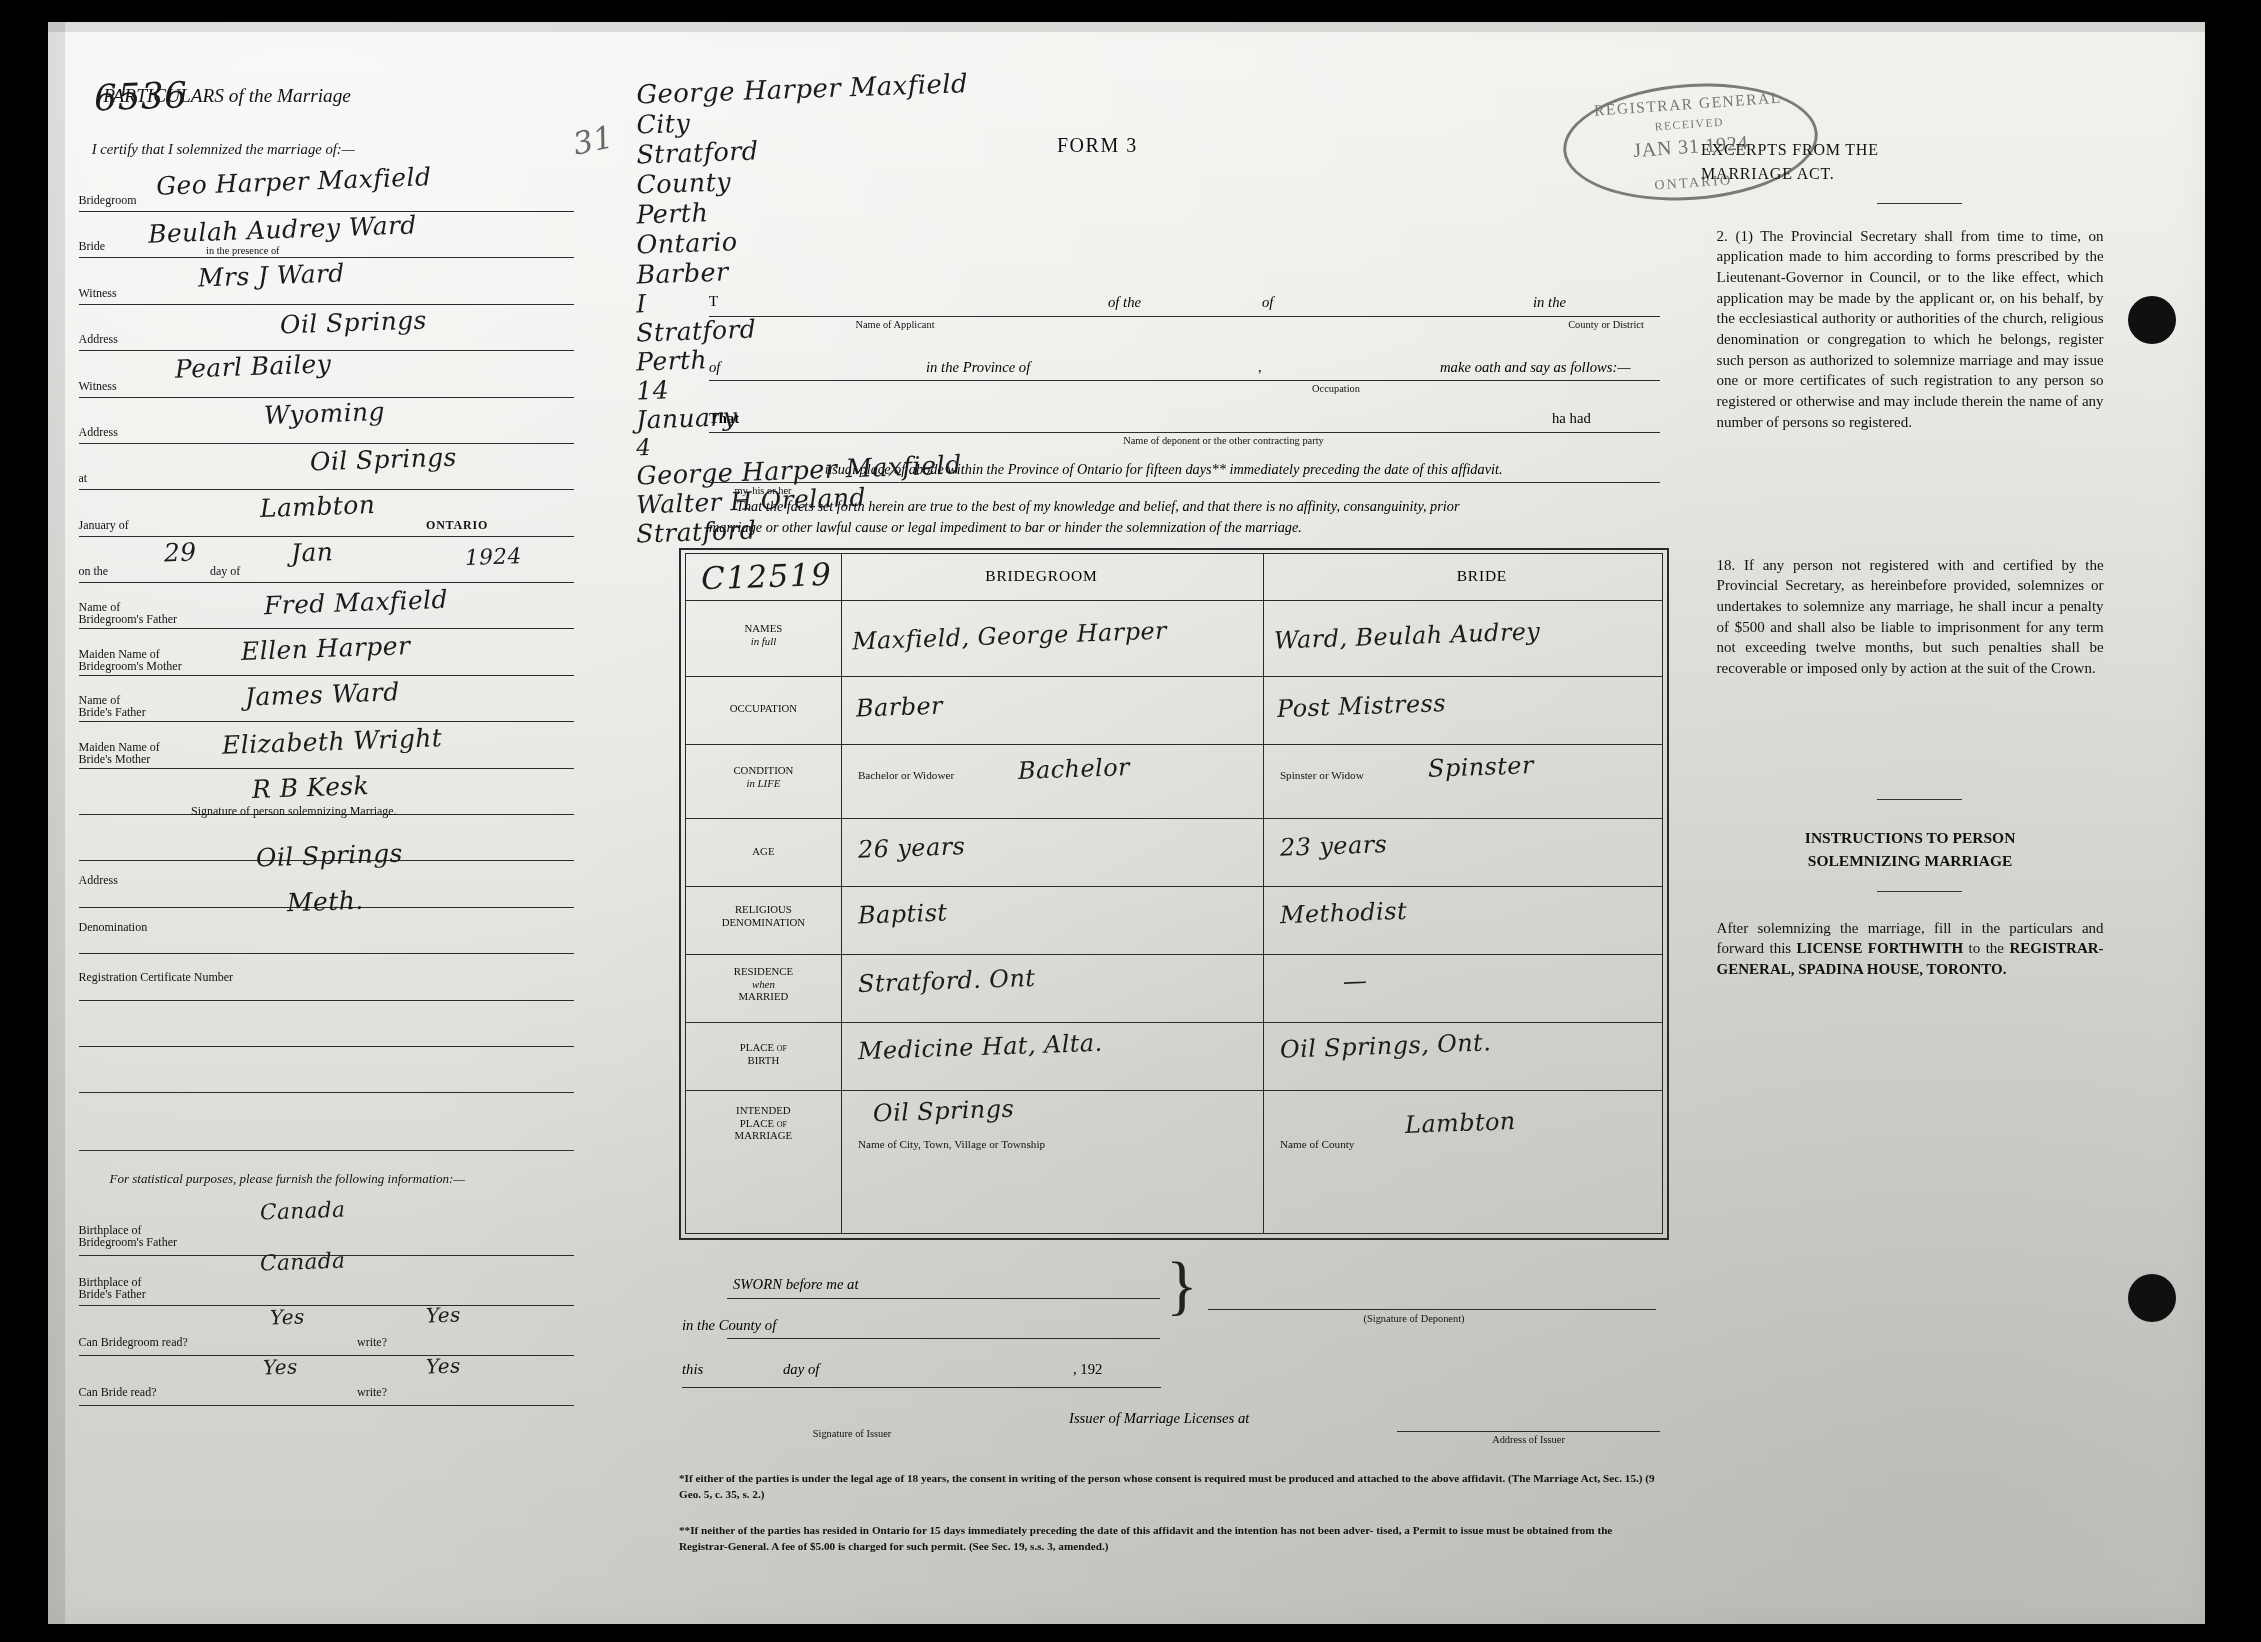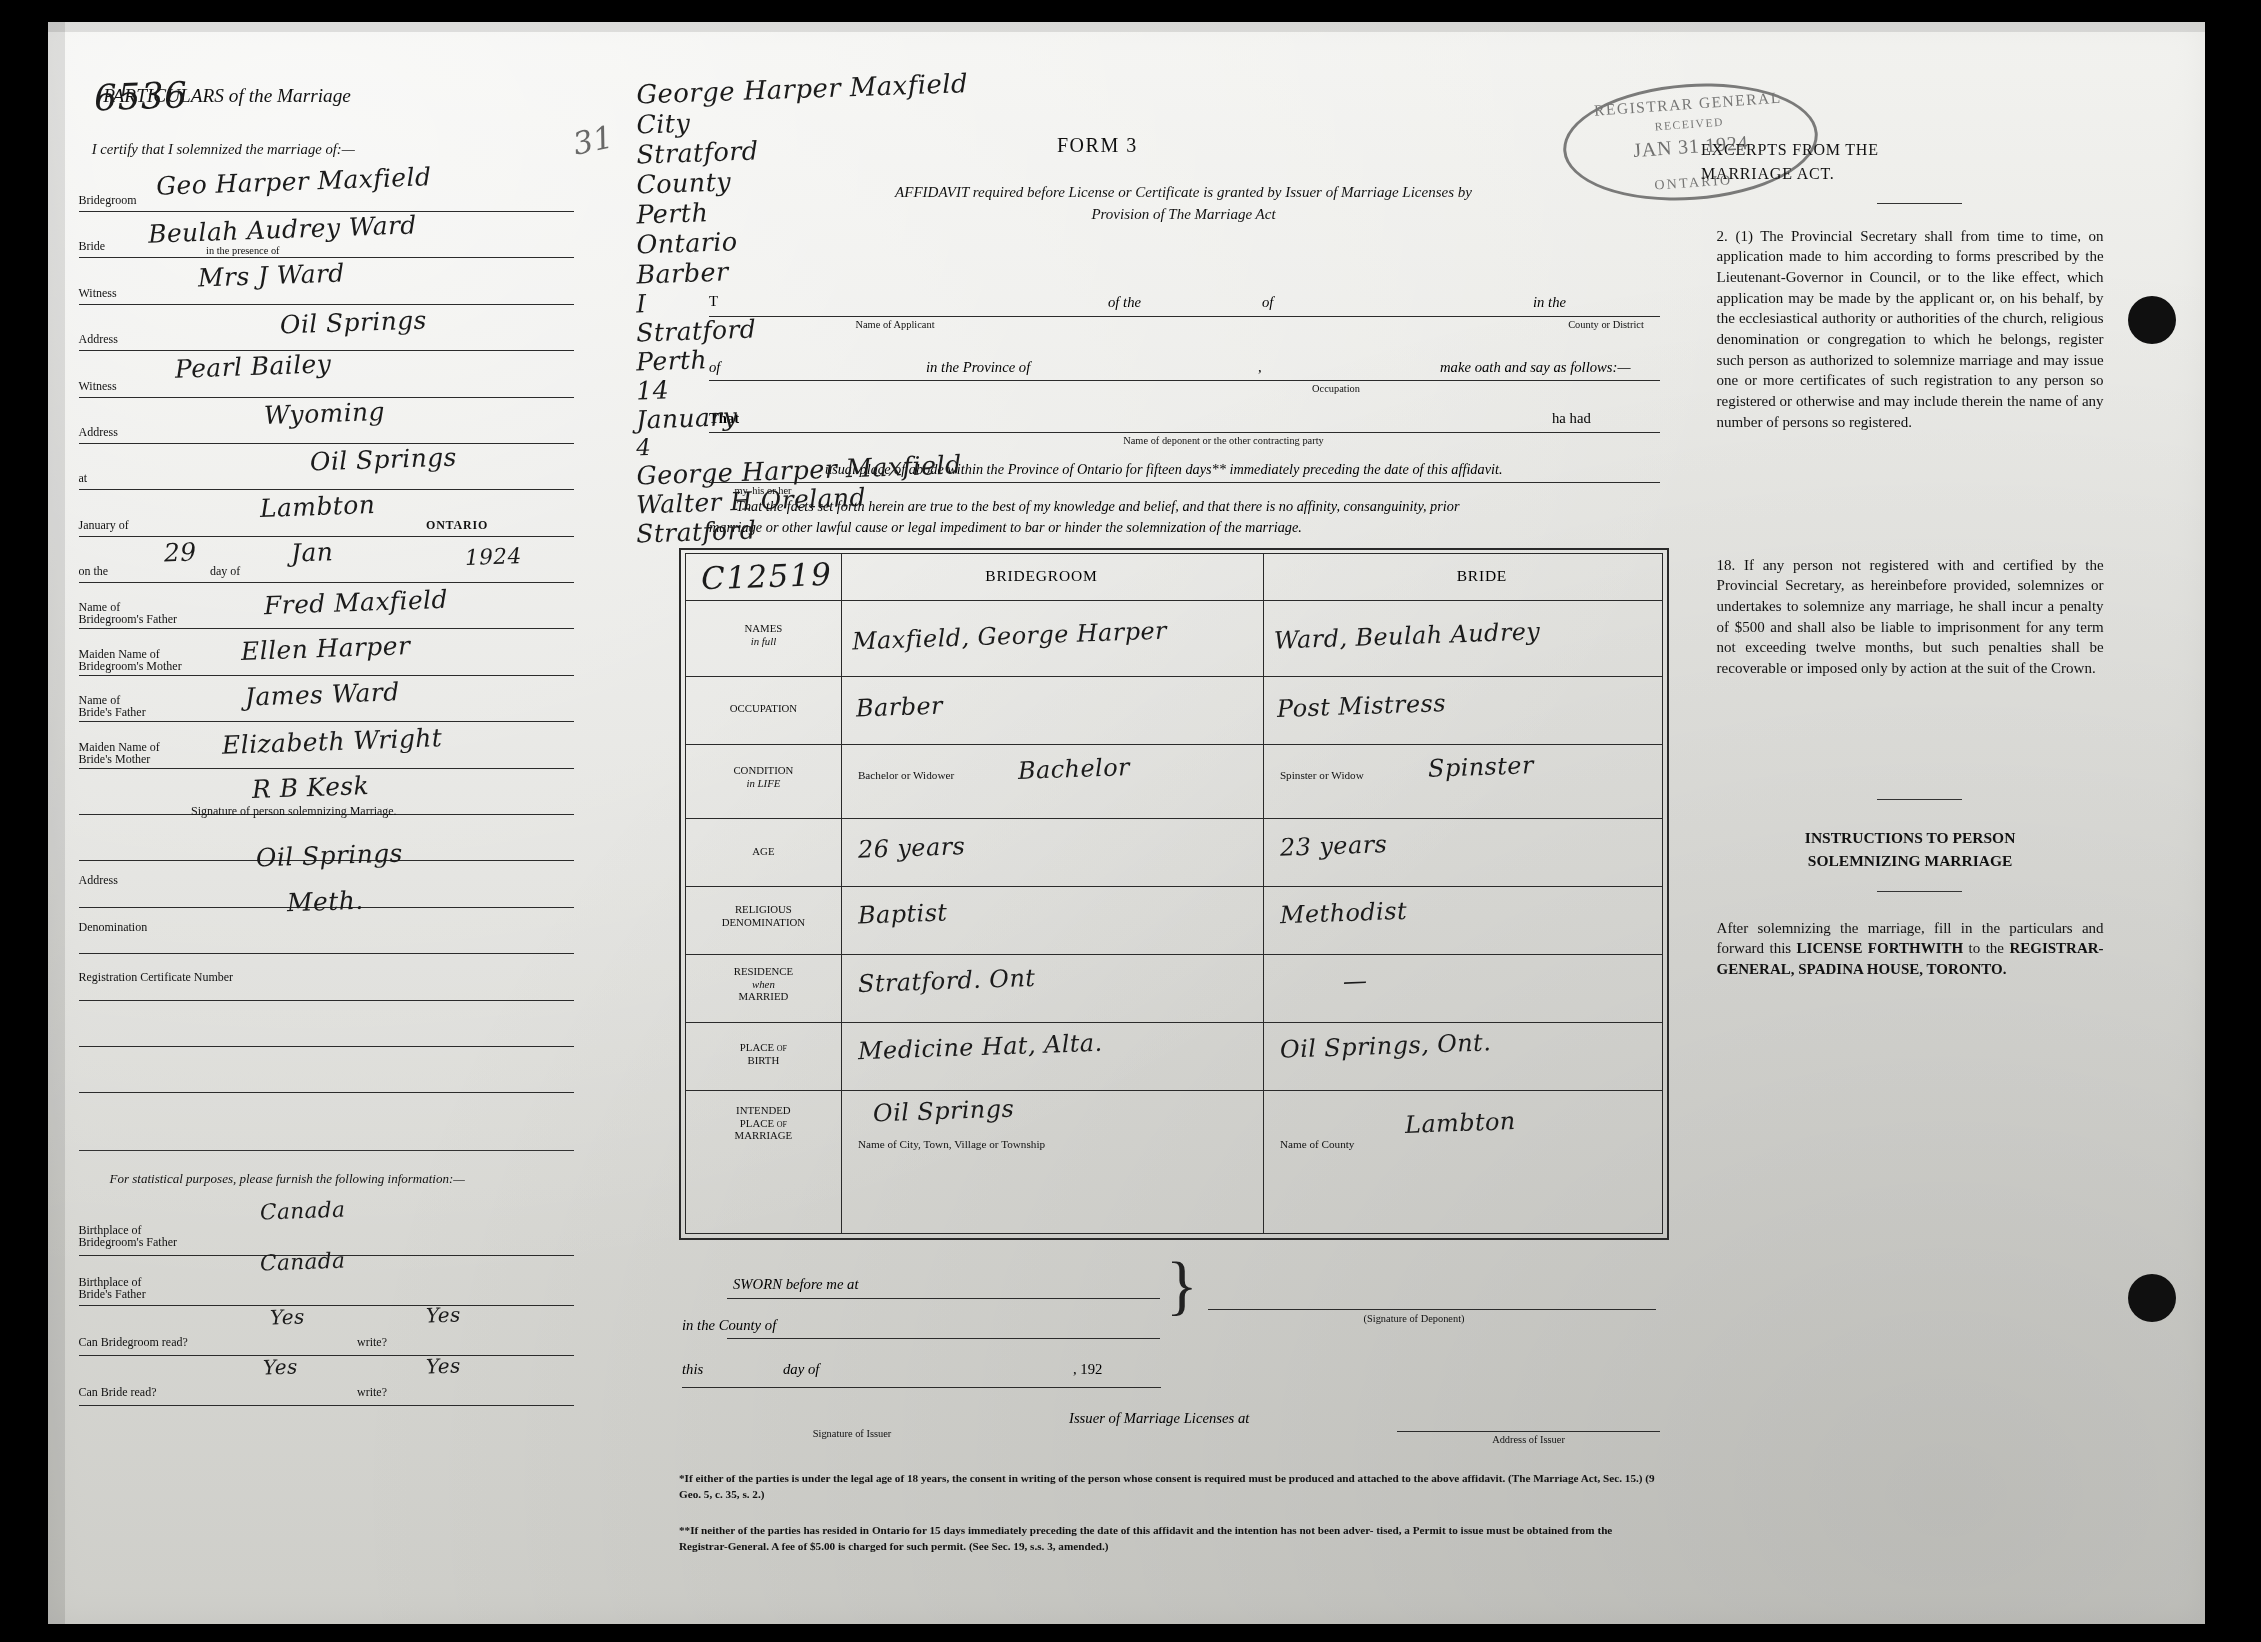--- a/index.html
+++ b/index.html
@@ -173,24 +173,20 @@
       <div class="hand hw2" style="left:166px;top:1130px;">Canada</div>
       <div class="hand hw2" style="left:166px;top:1181px;">Canada</div>
       <div class="hand hw3" style="left:176px;top:1237px;">Yes</div>
       <div class="hand hw3" style="left:332px;top:1235px;">Yes</div>
       <div class="hand hw3" style="left:169px;top:1287px;">Yes</div>
       <div class="hand hw3" style="left:332px;top:1286px;">Yes</div>
     </div>
 
     <div id="centercol">
       <div class="c-form print">FORM 3</div>
-      <div class="c-aff print">
-        <span>AFFIDAVIT required before License or Certificate is granted by Issuer of Marriage Licenses by</span><br>
-        <span>Provision of The Marriage Act</span>
-      </div>
 
       <div class="rule" style="left:73px;top:255px;width:951px;"></div>
       <div class="c-line" style="left:73px;top:232px;">T</div>
       <div class="hand" style="left:81px;top:207px;font-size:26px;">George Harper Maxfield</div>
       <div class="print tiny" style="position:absolute;left:166px;top:258px;width:186px;">Name of Applicant</div>
       <div class="c-line ital" style="left:472px;top:233px;">of the</div>
       <div class="hand" style="left:533px;top:210px;font-size:25.5px;">City</div>
       <div class="c-line ital" style="left:626px;top:233px;">of</div>
       <div class="hand" style="left:680px;top:209px;font-size:25.5px;">Stratford</div>
       <div class="c-line ital" style="left:897px;top:233px;">in the</div>

